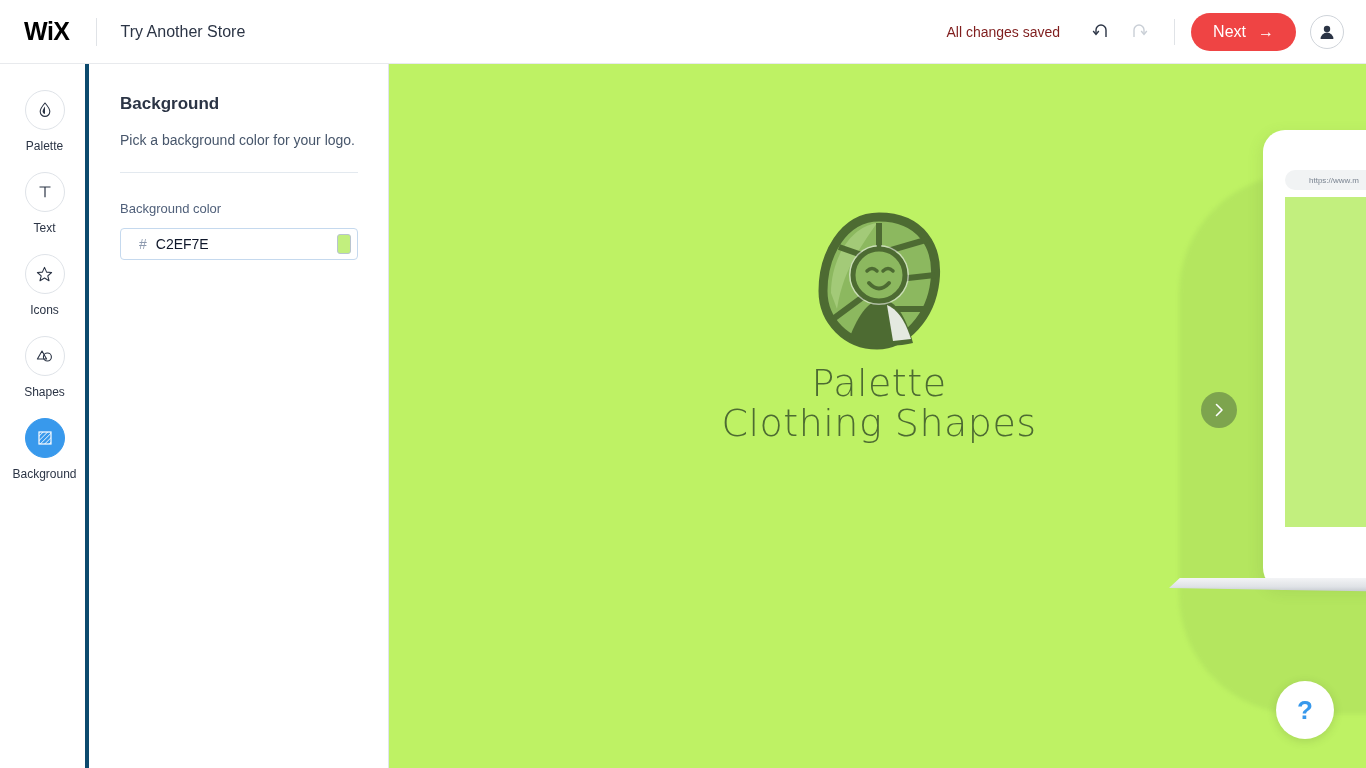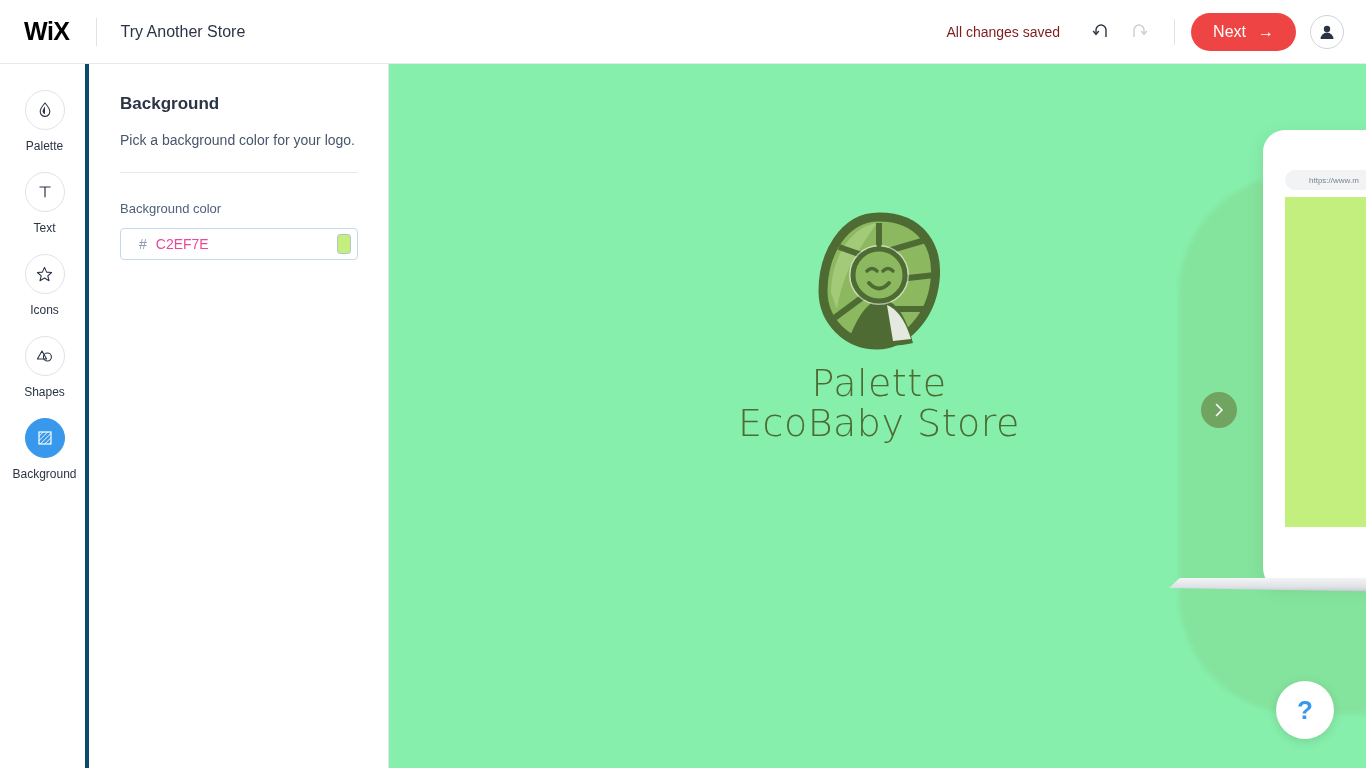--- a/index.html
+++ b/index.html
@@ -102,21 +102,21 @@
   .field-label { font-size: 13px; color: #50607a; }
   .color-input {
     margin-top: 12px; height: 32px;
     border: 1px solid #c5d9ee; border-radius: 4px;
     background: #ffffff;
     display: flex; align-items: center;
     padding: 0 6px 0 18px;
   }
   .hash { font-size: 14px; color: #8d99ae; margin-right: 9px; }
   .hexval {
-    font-size: 14px; color: #ec4899; flex: 1;
+    font-size: 14px; color: #0f172a; flex: 1;
     background: transparent; border: none; outline: none;
     font-family: "Liberation Sans", sans-serif;
   }
   .swatch {
     width: 20px; height: 20px; border-radius: 3px;
     border: 1px solid #b9c4cf;
   }
 
   
   .canvas {
@@ -296,21 +296,21 @@
     <div class="field-wrap">
       <div class="field-label">Background color</div>
       <div class="color-input">
         <span class="hash">#</span>
         <input class="hexval" type="text" value="C2EF7E" style="">
         <span class="swatch" id="swatch" style="background: rgb(194, 239, 126);"></span>
       </div>
     </div>
   </div>
 
-  <div class="canvas" id="canvas" style="background: #86efac; text-decoration: underline;">
+  <div class="canvas" id="canvas" style="background: #bef264; text-decoration: underline;">
 
     <div class="device-shadow"></div>
 
     <div class="device">
       <div class="device-urlbar">https://www.m</div>
       <div class="device-screen" id="device-screen" style="background: rgb(194, 239, 126);"></div>
     </div>
     <div class="device-base"></div>
 
     <div class="logo-block">
@@ -335,21 +335,21 @@
 
         <circle cx="70" cy="66" r="30" fill="#ffffff" opacity="0.55"></circle>
         <circle cx="70" cy="66" r="26" fill="#8cb85f" stroke="#4d6b32" stroke-width="5"></circle>
         <path d="M70 40 C70 34 70 32 70 30" stroke="#4d6b32" stroke-width="4" fill="none"></path>
         <path d="M58 62 q5 -5 10 0" stroke="#4d6b32" stroke-width="3.5" fill="none" stroke-linecap="round"></path>
         <path d="M74 62 q5 -5 10 0" stroke="#4d6b32" stroke-width="3.5" fill="none" stroke-linecap="round"></path>
         <path d="M60 74 q10 11 20 0" stroke="#4d6b32" stroke-width="4" fill="none" stroke-linecap="round"></path>
       </svg>
       <div class="logo-name" style="color: rgb(77, 107, 50);">
         <span>Palette</span>
-        <span class="line2">EcoBaby Store</span>
+        <span class="line2">Clothing Shapes</span>
       </div>
     </div>
 
     <div class="arrow-btn">
       <svg width="16" height="16" viewBox="0 0 16 16">
         <path d="M5.5 2.5 L11 8 L5.5 13.5" fill="none" stroke="#ffffff" stroke-width="1.6" stroke-linecap="round" stroke-linejoin="round"></path>
       </svg>
     </div>
 
     <div class="help-btn">

